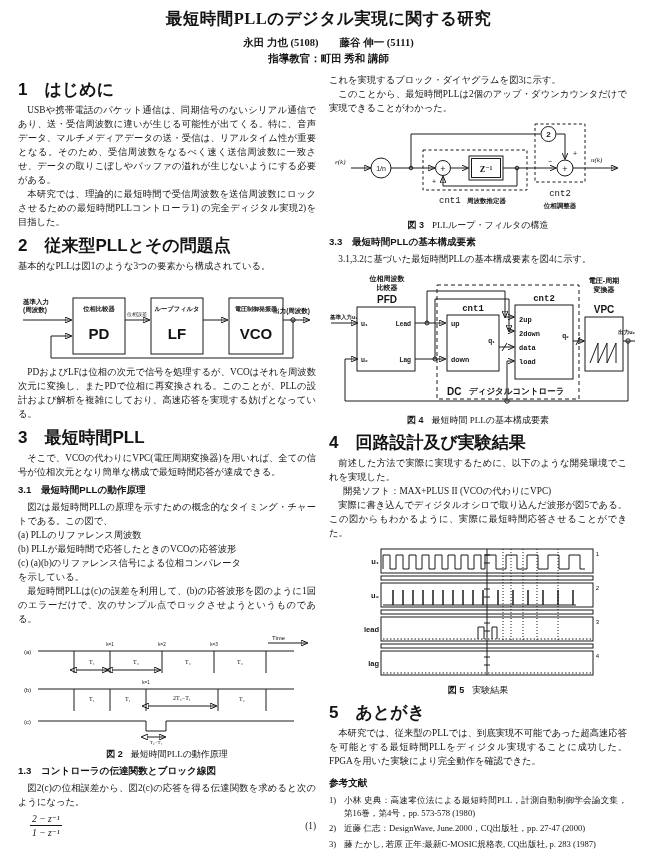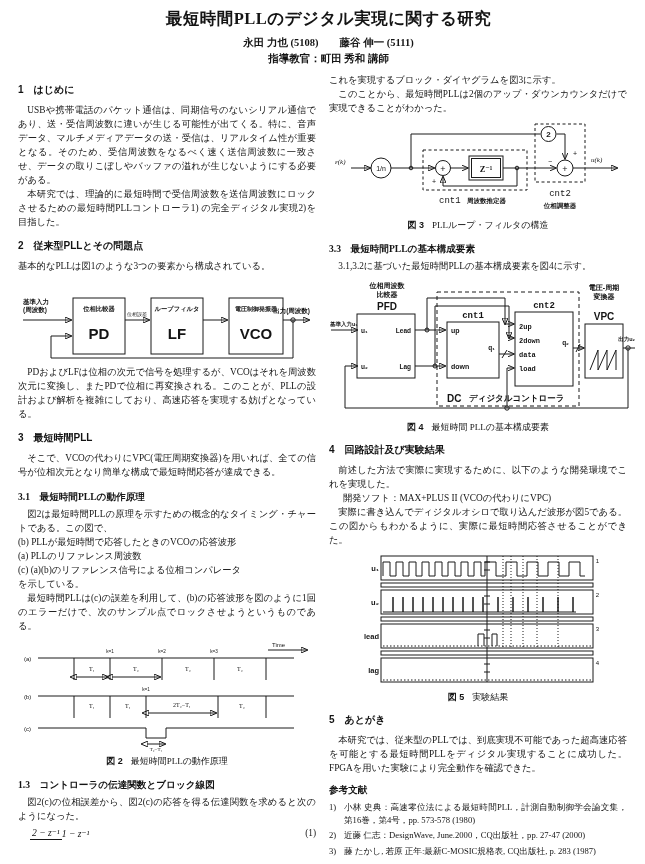--- a/index.html
+++ b/index.html
@@ -10,28 +10,28 @@
   .title{font-size:16.5px;line-height:22px;font-weight:bold;letter-spacing:.5px}
   .authors{font-size:10.5px;line-height:17px;font-weight:bold;margin-top:4px}
   .advisor{font-size:10.5px;line-height:16px;font-weight:bold}
   .cols{display:flex;gap:13px;margin-top:6px}
   .col{width:298px}
   p.body{text-indent:1em;text-align:justify}
   p.noind{text-indent:0;text-align:justify}
   p.item{text-indent:0}
   p.dev{text-indent:0;padding-left:14px}
   .h1{font-family:"Liberation Sans","DejaVu Sans",sans-serif;font-weight:bold;
-      font-size:10px;line-height:16px;margin:9px 0 5px}
-  .h2{font-family:Liberation Serif, serif;font-weight:bold;
-      font-size:9.6px;line-height:13px;margin:11px 0 4px}
+      font-size:17px;line-height:16px;margin:9px 0 5px}
+  .h2{font-family:Liberation Sans, sans-serif;font-weight:bold;
+      font-size:9.6px;line-height:13px;margin:4px 0 4px}
   .fig{text-align:center;margin:5px 0 3px}
   .figcap{font-size:9px;line-height:12px;margin-top:3px}
   .captag{font-weight:bold;font-family:"Liberation Sans","DejaVu Sans",sans-serif;margin-right:8px}
   .eq{display:flex;align-items:center;margin:3px 0 0 0}
-  .frac{display:inline-flex;flex-direction:row;align-items:center;font-style:italic;
+  .frac{display:inline-flex;flex-direction:column;align-items:center;font-style:italic;
         font-size:9.6px;line-height:13px;margin-left:12px}
   .ftop{border-bottom:1px solid #141414;padding:0 2px}
   .eqtag{margin-left:auto;font-style:normal}
   .refhead{font-family:"Liberation Sans","DejaVu Sans",sans-serif;
            font-weight:bold;font-size:9.6px;margin:8px 0 4px}
   .ref{display:flex;font-size:8.6px;line-height:12.5px;margin-bottom:3px}
   .refnum{width:15px;flex:none}
   .reftext{flex:1;text-align:justify}
   svg{display:block;margin:0 auto}
   svg text{font-family:"Liberation Sans","DejaVu Sans",sans-serif;fill:#141414}
@@ -95,22 +95,22 @@
         </svg>
       </div>
 
       <p class="body">PDおよびLFは位相の次元で信号を処理するが、VCOはそれを周波数次元に変換し、またPDで位相に再変換される。このことが、PLLの設計および解析を複雑にしており、高速応答を実現する妨げとなっている。</p>
 
       <div class="h1">3　最短時間PLL</div>
       <p class="body">そこで、VCOの代わりにVPC(電圧周期変換器)を用いれば、全ての信号が位相次元となり簡単な構成で最短時間応答が達成できる。</p>
 
       <div class="h2">3.1　最短時間PLLの動作原理</div>
       <p class="body">図2は最短時間PLLの原理を示すための概念的なタイミング・チャートである。この図で、</p>
+      <p class="item">(a) PLLのリファレンス周波数</p>
       <p class="item">(b) PLLが最短時間で応答したときのVCOの応答波形</p>
-      <p class="item">(a) PLLのリファレンス周波数</p>
       <p class="item">(c) (a)(b)のリファレンス信号による位相コンパレータ</p>
       <p class="noind">を示している。</p>
       <p class="body">最短時間PLLは(c)の誤差を利用して、(b)の応答波形を図のように1回のエラーだけで、次のサンプル点でロックさせようというものである。</p>
 
       <div class="fig">
         <svg width="290" height="114" viewBox="0 0 290 114">
           <defs>
             <marker id="f2e" markerWidth="7" markerHeight="6" refX="6" refY="3" orient="auto">
                 <path d="M0,0 L7,3 L0,6 z" fill="#1a1a1a" stroke="none"></path>
               </marker>

